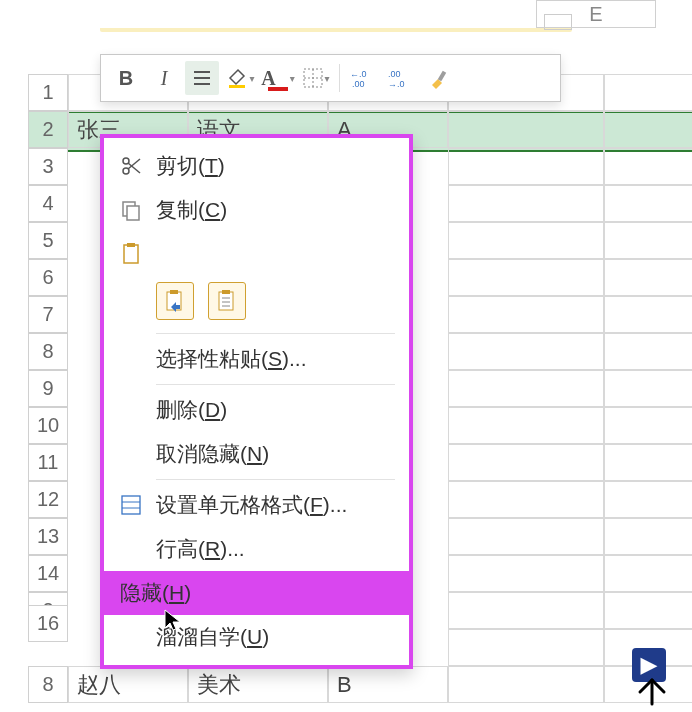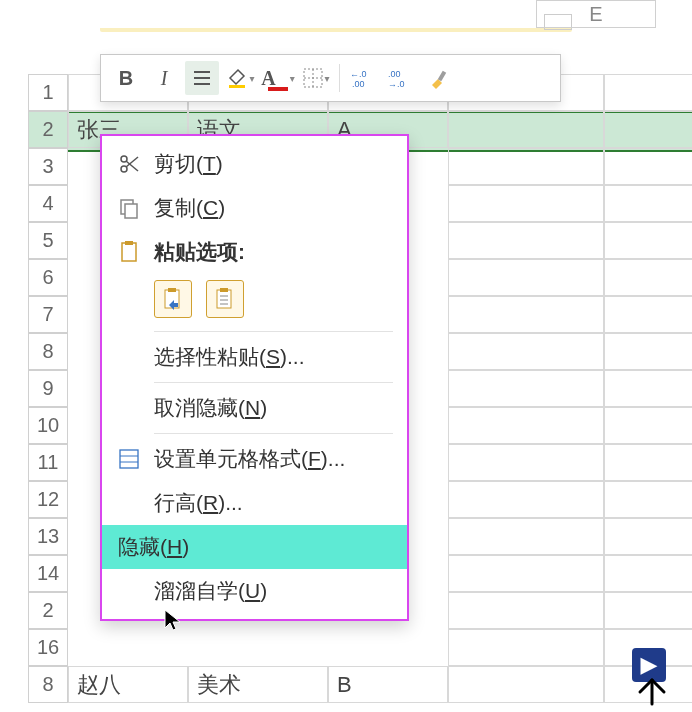--- a/index.html
+++ b/index.html
@@ -12,23 +12,23 @@
 .cells{position:absolute;left:40px;top:0;right:0;}
 .cell{position:absolute;border:1px solid #d8d8d8;box-sizing:border-box;height:37px;display:flex;align-items:center;padding:0 8px;font-size:22px;color:#444;}
 .selrow{position:absolute;left:40px;right:0;height:37px;background:#cce8d5;border-top:2px solid #2e7d32;border-bottom:2px solid #2e7d32;}
 .colE{position:absolute;top:0;left:536px;width:120px;height:28px;border:1px solid #d0d0d0;box-sizing:border-box;display:flex;align-items:center;justify-content:center;color:#888;font-size:20px;}
 
 .minitb{position:absolute;left:100px;top:54px;width:461px;height:48px;background:#fff;border:1px solid #c8c8c8;box-shadow:0 4px 10px rgba(0,0,0,.12);display:flex;align-items:center;padding:4px 8px;gap:4px;box-sizing:border-box;}
 .tbbtn{width:34px;height:34px;display:flex;align-items:center;justify-content:center;font-size:20px;color:#555;border-radius:2px;cursor:pointer;}
 .tbbtn svg{display:block;}
 .tbsep{width:1px;height:28px;background:#ddd;margin:0 2px;}
 
-.ctx{position:absolute;left:100px;top:134px;width:305px;background:#fff;border:2px solid #d946ef;box-shadow:0 6px 16px rgba(0,0,0,.18);padding:6px 0;}
+.ctx{position:absolute;left:100px;top:134px;width:305px;background:#fff;border:4px solid #d946ef;box-shadow:0 6px 16px rgba(0,0,0,.18);padding:6px 0;}
 .ctxitem{display:flex;align-items:center;height:44px;padding:0 14px 0 52px;position:relative;font-size:21px;color:#333;cursor:default;}
-.ctxitem.hover{background:#5eead4;padding-left:16px;}
+.ctxitem.hover{background:#d946ef;padding-left:16px;}
 .ctxitem.header{font-weight:600;}
 .ctxicon{position:absolute;left:14px;top:50%;transform:translateY(-50%);width:26px;height:26px;display:flex;align-items:center;justify-content:center;}
 .ctxsep{height:1px;background:#e2e2e2;margin:3px 14px 3px 52px;}
 .paste-opts{display:flex;gap:14px;padding:6px 0 10px 52px;}
 .paste-opts .opt{width:36px;height:36px;border:1px solid #d0a030;background:#fff8e6;border-radius:3px;display:flex;align-items:center;justify-content:center;font-size:18px;cursor:pointer;}
 .cursor{position:absolute;width:24px;height:24px;pointer-events:none;}
 .underl{text-decoration:underline;}
 
 .wm{position:absolute;right:26px;bottom:30px;display:flex;align-items:center;gap:4px;}
 .wm .box{background:#1f3b8a;color:#fff;width:34px;height:34px;display:flex;align-items:center;justify-content:center;font-size:22px;border-radius:4px;}
@@ -56,21 +56,21 @@
     <div class="rownum" style="top:213px">6</div>
     <div class="rownum" style="top:250px">7</div>
     <div class="rownum" style="top:287px">8</div>
     <div class="rownum" style="top:324px">9</div>
     <div class="rownum" style="top:361px">10</div>
     <div class="rownum" style="top:398px">11</div>
     <div class="rownum" style="top:435px">12</div>
     <div class="rownum" style="top:472px">13</div>
     <div class="rownum" style="top:509px">14</div>
     <div class="rownum" style="top:546px">2</div>
-    <div class="rownum" style="top:583px">16</div>
+    <div class="rownum" style="top:559px">16</div>
     <div class="rownum" style="top:620px">8</div>
   </div>
 
   <div class="selrow" style="top:65px"></div>
 
   <div class="cells">
     <div class="cell" style="top:65px;left:0;width:120px">张三</div>
     <div class="cell" style="top:65px;left:120px;width:140px">语文</div>
     <div class="cell" style="top:65px;left:260px;width:120px">A</div>
     <div class="cell" style="top:620px;left:0;width:120px">赵八</div>
@@ -194,21 +194,20 @@
     </span>
     <span><span>复制(</span><span class="underl">C</span><span>)</span></span>
   </div>
   <div class="ctxitem header">
     <span class="ctxicon">
       <svg width="22" height="24">
             <rect x="4" y="3" width="14" height="18" fill="#fff" stroke="#cc9a2b" stroke-width="1.5"></rect>
             <rect x="7" y="1" width="8" height="4" fill="#cc9a2b"></rect>
           </svg>
     </span>
-    <span>粘贴选项:</span>
   </div>
   <div class="paste-opts">
     <div class="opt">
       <svg width="22" height="24">
             <rect x="3" y="3" width="14" height="18" fill="#fff" stroke="#cc9a2b"></rect>
             <rect x="6" y="1" width="8" height="4" fill="#cc9a2b"></rect>
             <path d="M7 18 L12 13 L12 16 L16 16 L16 20 L12 20 L12 23 Z" fill="#3874c4"></path>
           </svg>
     </div>
     <div class="opt">
@@ -219,20 +218,23 @@
             <line x1="6" y1="13" x2="14" y2="13" stroke="#888"></line>
             <line x1="6" y1="17" x2="14" y2="17" stroke="#888"></line>
           </svg>
     </div>
   </div>
   <div class="ctxsep"></div>
   <div class="ctxitem">
     <span><span>选择性粘贴(</span><span class="underl">S</span><span>)...</span></span>
   </div>
   <div class="ctxsep"></div>
+  <div class="ctxitem">
+    <span><span>删除(</span><span class="underl">D</span><span>)</span></span>
+  </div>
   <div class="ctxitem">
     <span><span>取消隐藏(</span><span class="underl">N</span><span>)</span></span>
   </div>
   <div class="ctxsep"></div>
   <div class="ctxitem">
     <span class="ctxicon">
       <svg width="22" height="22">
             <rect x="2" y="2" width="18" height="18" fill="none" stroke="#3874c4" stroke-width="1.3"></rect>
             <line x1="2" y1="8" x2="20" y2="8" stroke="#3874c4"></line>
             <line x1="2" y1="14" x2="20" y2="14" stroke="#3874c4"></line>

